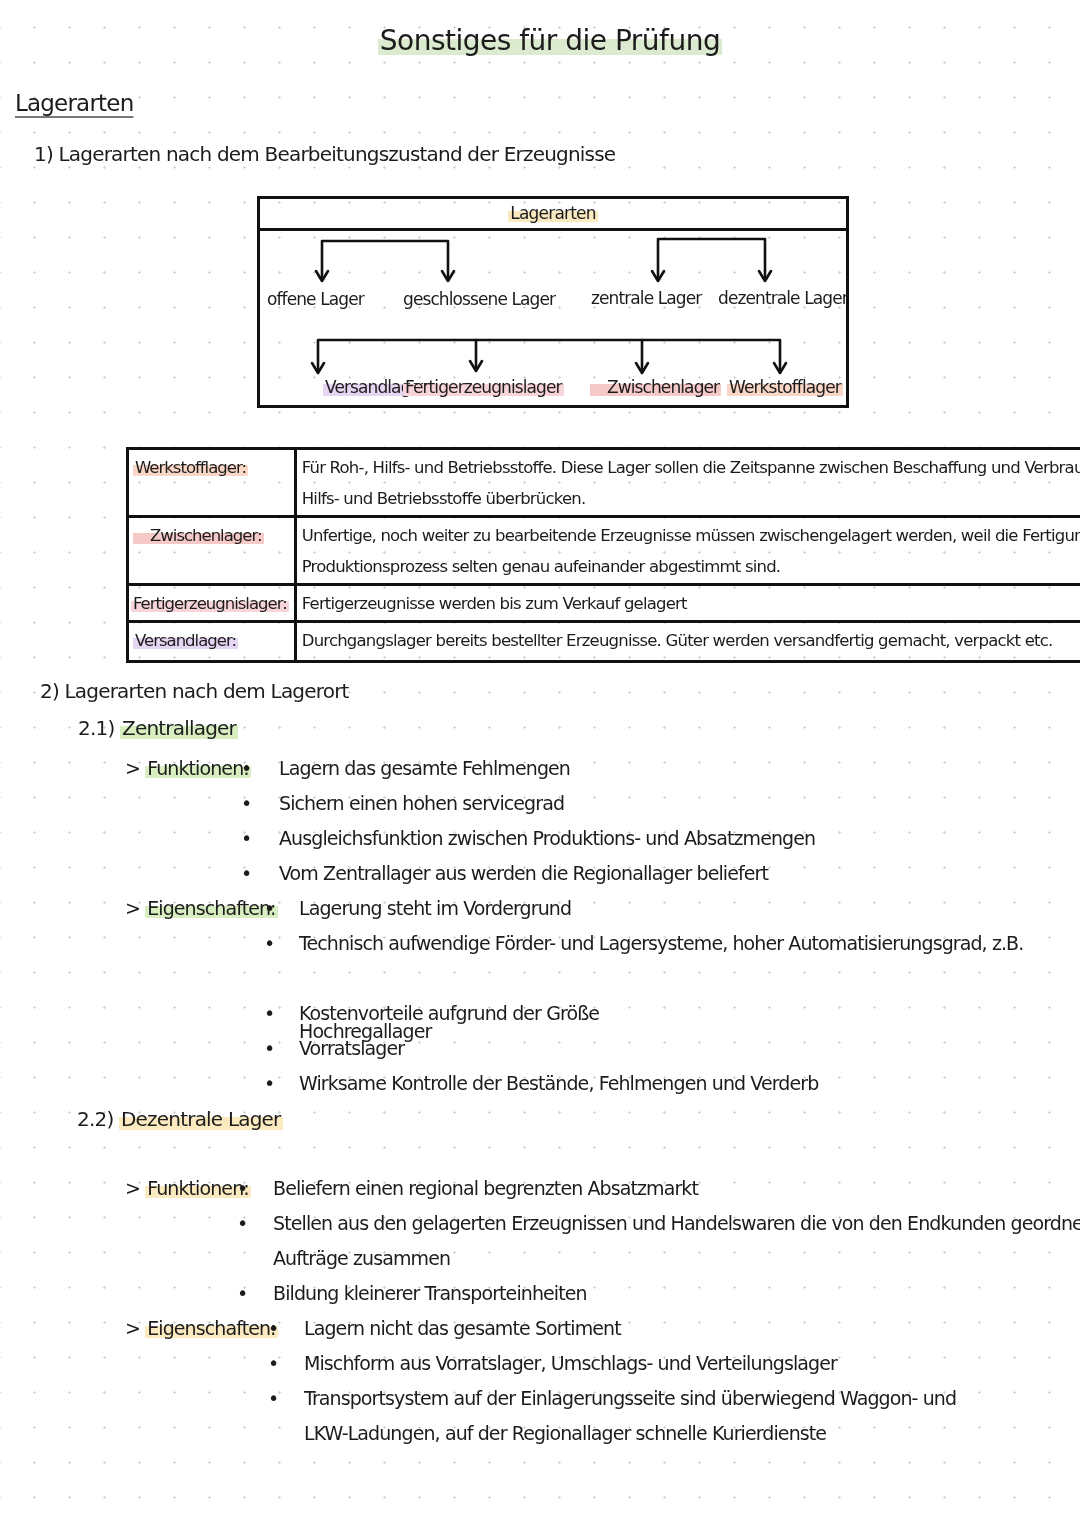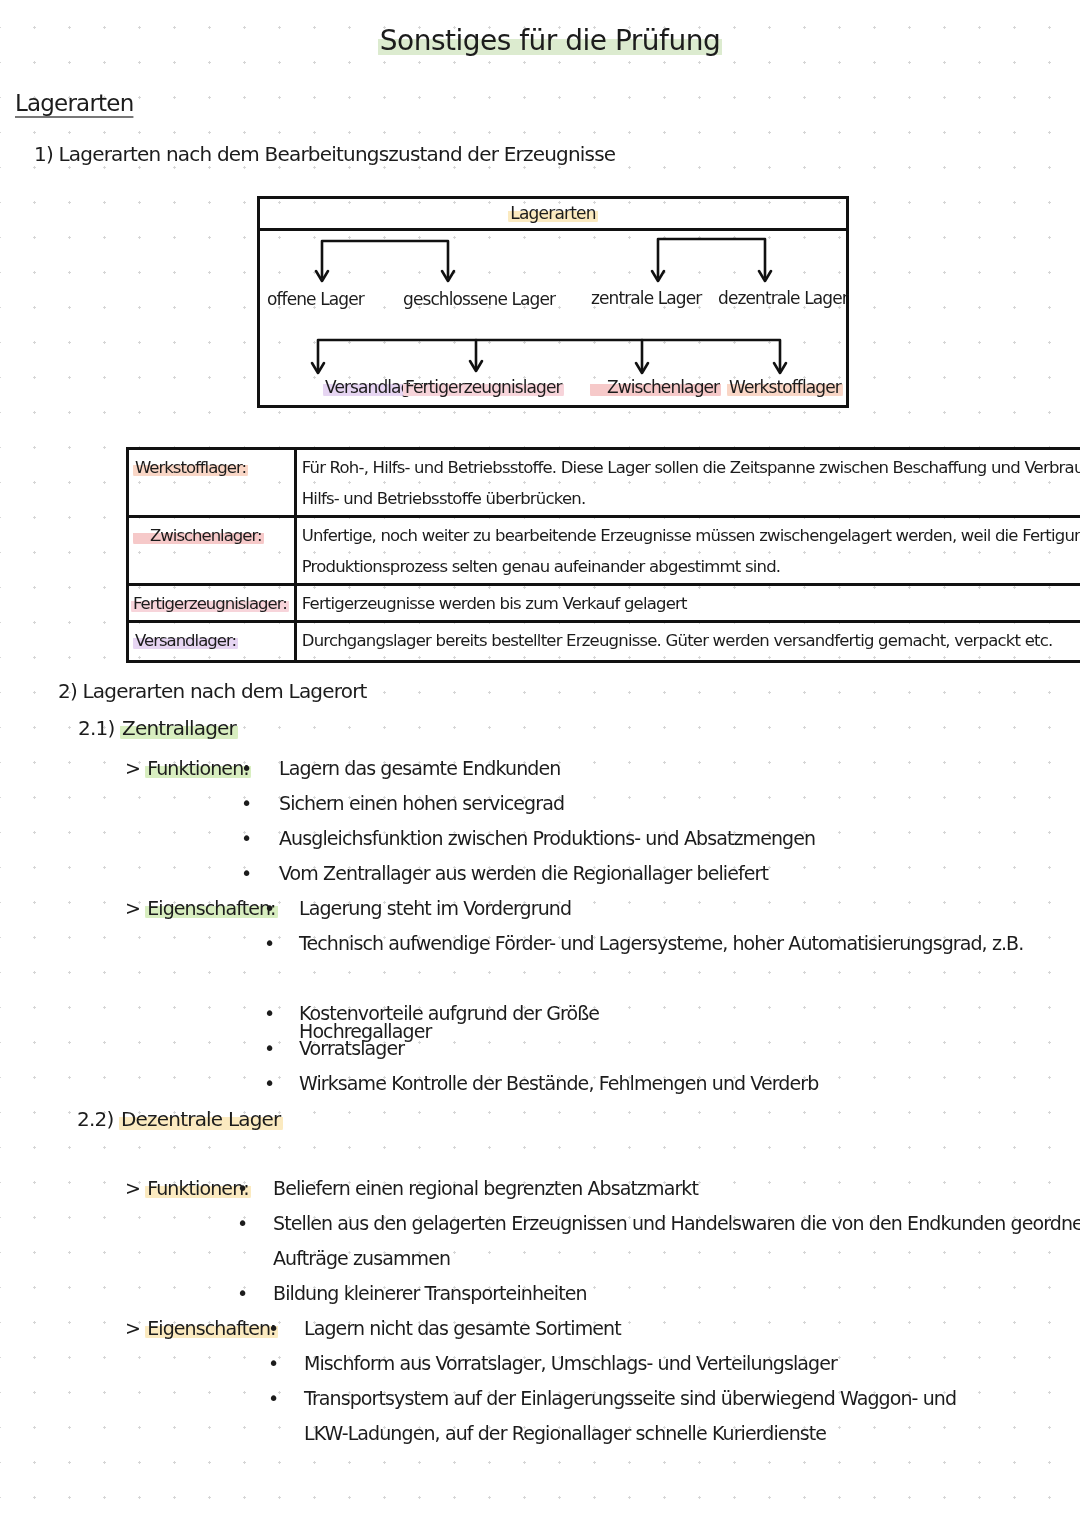--- a/index.html
+++ b/index.html
@@ -101,33 +101,33 @@
     <td class="term" style="padding-left:2px;"><span class="hl hl-pink">Fertigerzeugnislager:</span></td>
     <td>Fertigerzeugnisse werden bis zum Verkauf gelagert</td>
   </tr>
   <tr style="height:40px;margin-left:36px;">
     <td class="term"><span class="hl hl-purple">Versandlager:</span></td>
     <td>Durchgangslager bereits bestellter Erzeugnisse. Güter werden versandfertig gemacht, verpackt etc.</td>
   </tr>
 </tbody>
   </table>
 
-<div class="abs h2" style="left:58px; top:679px;">2)  Lagerarten nach dem Lagerort</div>
+<div class="abs h2" style="left:40px; top:679px;">2)  Lagerarten nach dem Lagerort</div>
 
 <div class="abs h2" style="left:78px; top:716px;">
   <span>2.1)</span>
   <span class="hl hl-green-strong">Zentrallager</span>
 </div>
 
 <div class="abs body" style="left:125px; top:757px;">
   <span>&gt;</span>
   <span class="hl hl-green-strong">Funktionen:</span>
 </div>
 <div class="abs bullet" style="left:241px; top:757px;">•</div>
-<div class="abs body" style="left:279px; top:757px;">Lagern das gesamte Endkunden</div>
+<div class="abs body" style="left:279px; top:757px;">Lagern das gesamte Fehlmengen</div>
 <div class="abs bullet" style="left:241px; top:792px;">•</div>
 <div class="abs body" style="left:279px; top:792px;">Sichern einen hohen servicegrad</div>
 <div class="abs bullet" style="left:241px; top:827px;">•</div>
 <div class="abs body" style="left:279px; top:827px;">Ausgleichsfunktion zwischen Produktions- und Absatzmengen</div>
 <div class="abs bullet" style="left:241px; top:862px;">•</div>
 <div class="abs body" style="left:279px; top:862px;">Vom Zentrallager aus werden die Regionallager beliefert</div>
 
 <div class="abs body" style="left:125px; top:897px;">
   <span>&gt;</span>
   <span class="hl hl-green-strong">Eigenschaften:</span>

